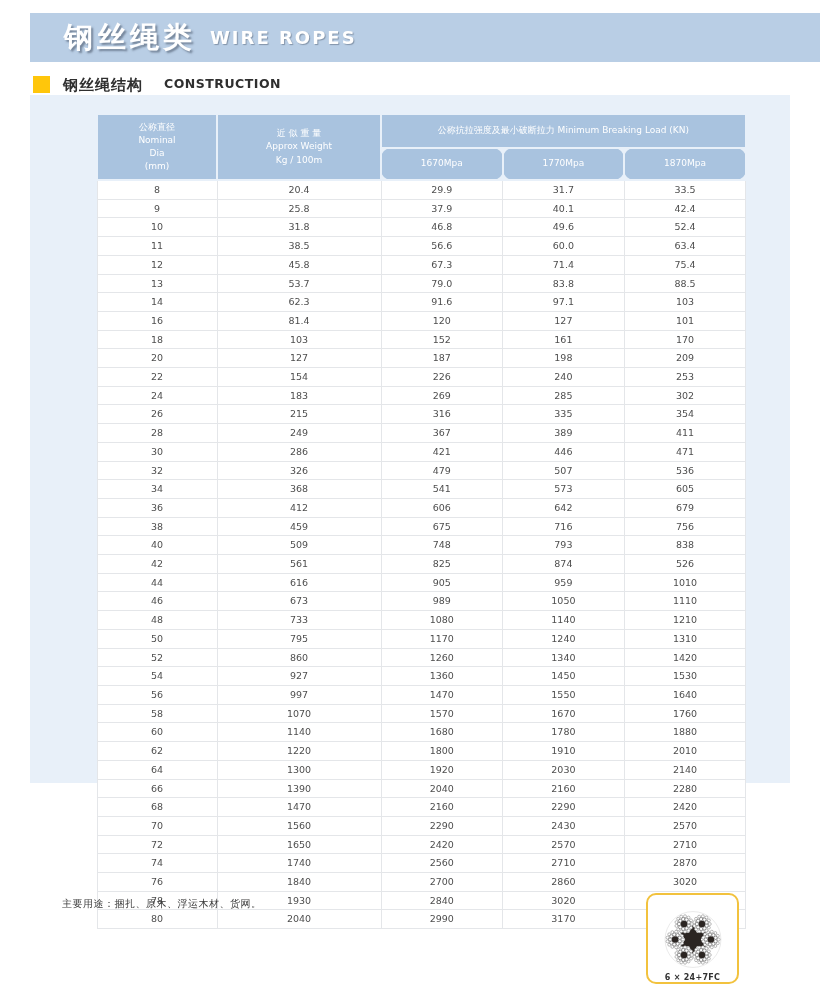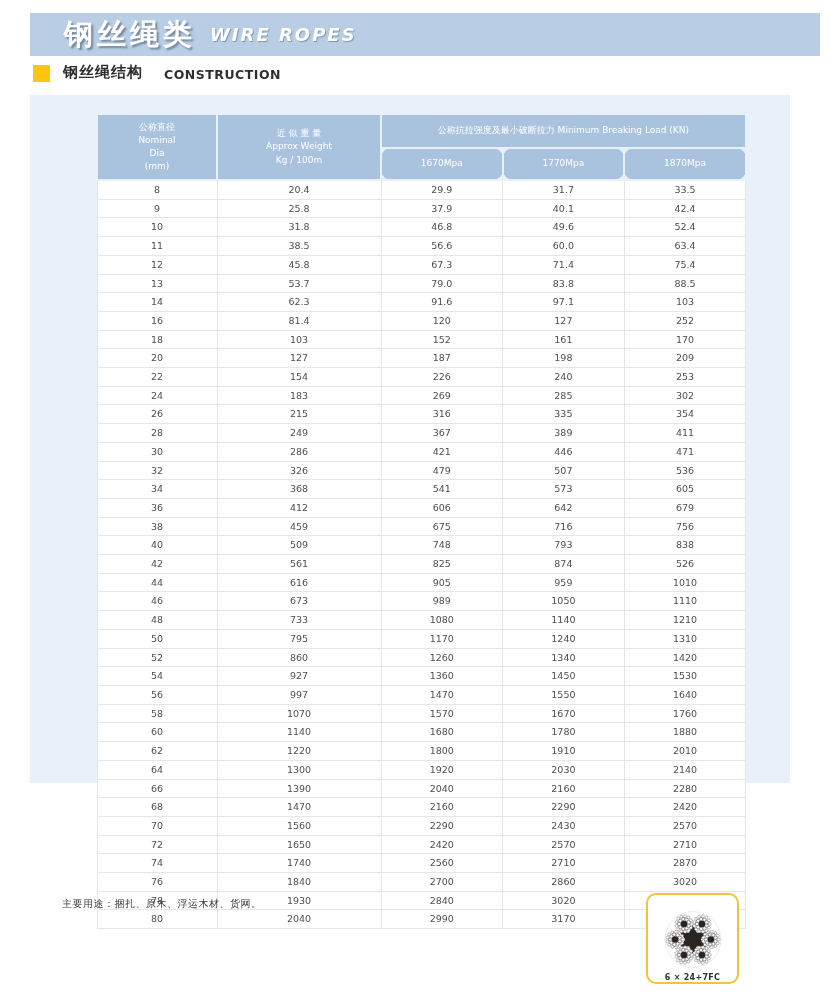--- a/index.html
+++ b/index.html
@@ -3,34 +3,34 @@
 <meta charset="utf-8">
 <title>Wire Ropes</title>
 <style>
   * { margin:0; padding:0; box-sizing:border-box; }
   html,body { background:#ffffff; }
   body { font-family:"DejaVu Sans","Liberation Sans",sans-serif; }
   .page { position:relative; width:830px; height:1000px; background:#ffffff; overflow:hidden; }
 
   
   .banner {
-    position:absolute; left:30px; top:13px; width:790px; height:43px;
+    position:absolute; left:30px; top:13px; width:790px; height:49px;
     background:#b9cee5; display:flex; align-items:center; padding-left:34px;
   }
   .banner-zh {
     font-size:29px; font-weight:bold; color:#ffffff; letter-spacing:4px;
     text-shadow:2px 2px 2px rgba(95,110,130,.75);
   }
   .banner-en {
     font-size:18px; font-weight:bold; color:#ffffff; margin-left:14px;
-    letter-spacing:2px; text-shadow:1px 1px 1px rgba(95,110,130,.6);font-style:italic;
+    letter-spacing:2px; text-shadow:1px 1px 1px rgba(95,110,130,.6);
   }
 
   
-  .section { position:absolute; left:33px; top:63px; display:flex; align-items:flex-end; }
+  .section { position:absolute; left:33px; top:76px; display:flex; align-items:flex-start; }
   .bullet { width:17px; height:17px; background:#ffc60b; display:inline-block; }
   .sec-zh { font-size:15px; font-weight:bold; color:#2f2f2f; margin-left:13px; letter-spacing:1px; }
   .sec-en { font-size:12.5px; font-weight:bold; color:#2f2f2f; margin-left:21px; letter-spacing:.5px; }
 
   
   .panel { position:absolute; left:30px; top:95px; width:760px; height:688px; background:#e8f0f9; }
 
   
   table.spec { position:absolute; left:66px; top:18px; width:649px; border-collapse:collapse; table-layout:fixed; }
   table.spec col.c1 { width:120px; }
@@ -156,21 +156,21 @@
             <td>62.3</td>
             <td>91.6</td>
             <td>97.1</td>
             <td>103</td>
           </tr>
           <tr>
             <td>16</td>
             <td>81.4</td>
             <td>120</td>
             <td>127</td>
-            <td>252</td>
+            <td>101</td>
           </tr>
           <tr>
             <td>18</td>
             <td>103</td>
             <td>152</td>
             <td>161</td>
             <td>170</td>
           </tr>
           <tr>
             <td>20</td>

